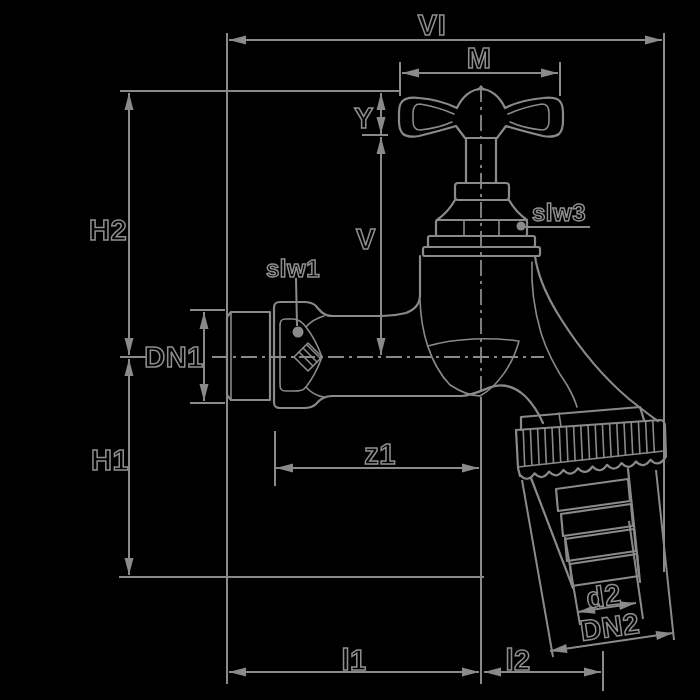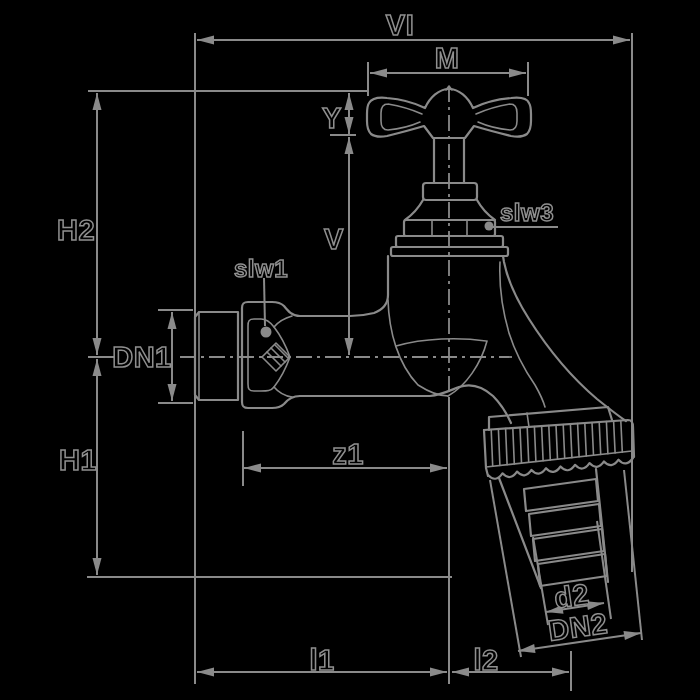--- a/index.html
+++ b/index.html
@@ -1,17 +1,17 @@
 <!DOCTYPE html>
 <html><head>
 <meta charset="utf-8">
 <style>
   html,body{margin:0;padding:0;background:#000;}
   .stage{position:relative;width:652px;height:700px;background:#000;overflow:hidden;
-         font-family:"Liberation Sans", sans-serif;}
+         font-family:"Liberation Sans", sans-serif;padding-left:32px;}
   svg{display:block}
   .part{stroke:#8a8a8a;stroke-width:2.2;fill:none;stroke-linecap:round;stroke-linejoin:round;}
   .part-thin{stroke:#8a8a8a;stroke-width:1.6;fill:none;stroke-linecap:round;stroke-linejoin:round;}
   .dim{stroke:#8a8a8a;stroke-width:2;fill:none;stroke-linecap:butt;}
   .cl{stroke:#8a8a8a;stroke-width:1.8;fill:none;stroke-dasharray:16 5 3 5;}
   .arrow{fill:#8a8a8a;stroke:none;}
   .dot{fill:#8a8a8a;stroke:none;}
   .lbl{font-family:"Liberation Sans", sans-serif;font-weight:bold;font-size:29px;
        fill:#000;stroke:#8f8f8f;stroke-width:1.5;letter-spacing:0.5px;}
   .lbl-sm{font-size:24px;}

